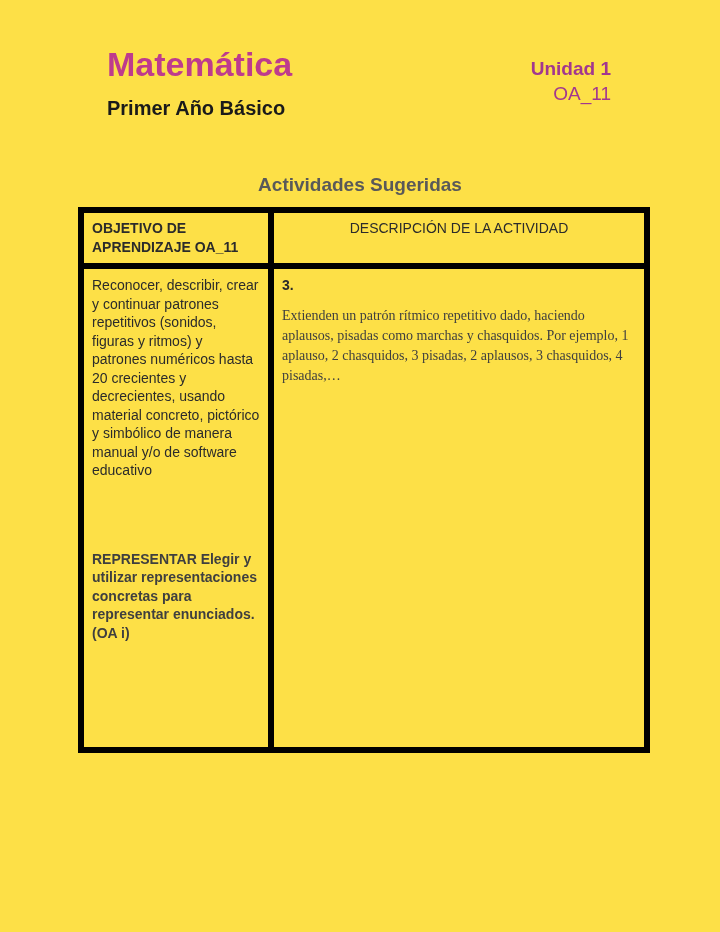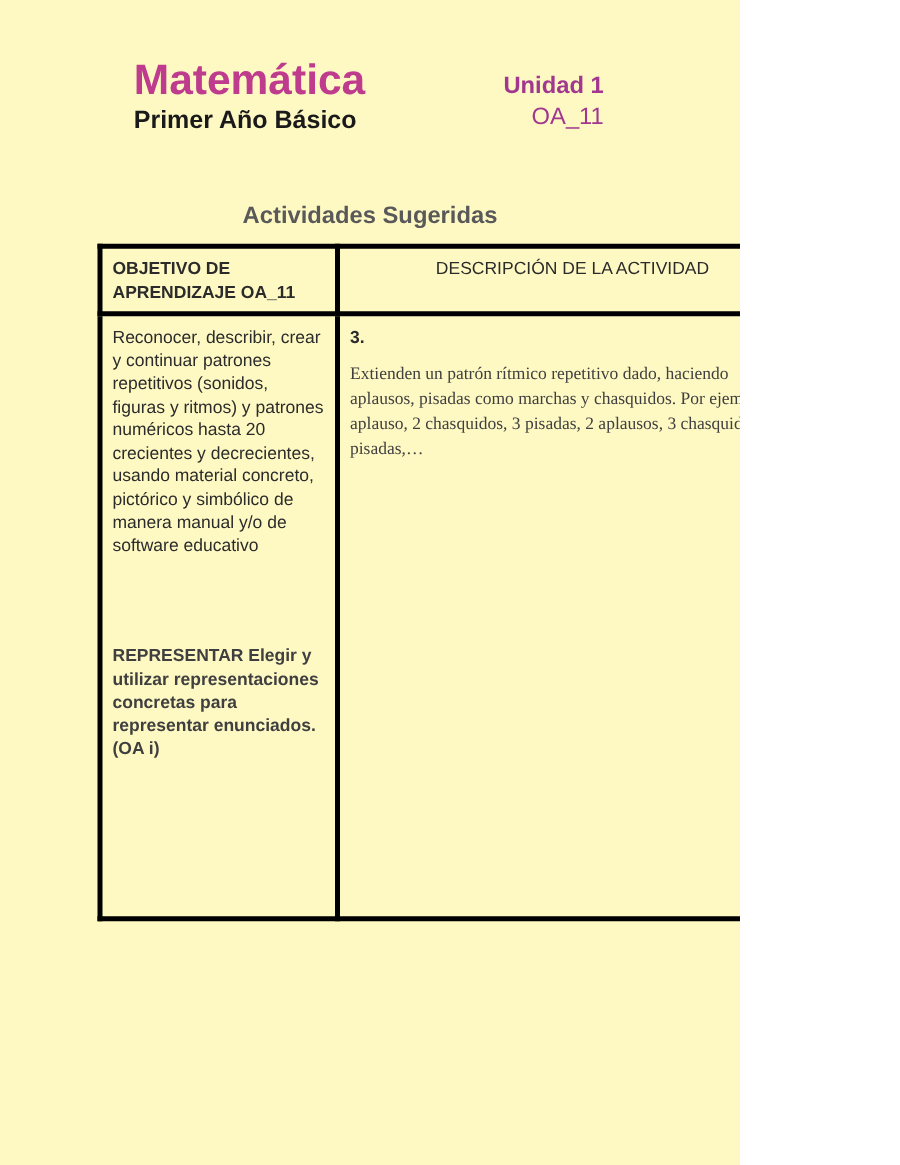--- a/index.html
+++ b/index.html
@@ -1,21 +1,21 @@
 <!DOCTYPE html>
 <html><head>
 <meta charset="utf-8">
 <style>
   * { margin: 0; padding: 0; box-sizing: border-box; }
   html, body { background: #ffffff; }
   .page {
     position: relative;
-    width: 592px;
+    width: 720px;
     height: 932px;
-    background: #fef9c3;
+    background: #fde047;
     font-family: "Liberation Sans", sans-serif;
     overflow: hidden;
   }
   
   .header {
     display: flex;
     justify-content: space-between;
     align-items: flex-start;
     margin: 46px 109px 0 107px;
   }
@@ -25,21 +25,21 @@
     font-weight: bold;
     color: #be3b8d;
     line-height: 36px;
     letter-spacing: 0px;
   }
   .grade-subtitle {
     font-size: 20px;
     font-weight: bold;
     color: #1a1a1a;
     line-height: 24px;
-    margin-top: 2px;
+    margin-top: 14px;
   }
   .header-right {
     text-align: right;
     padding-top: 10px;
   }
   .unit-label {
     font-size: 19px;
     font-weight: bold;
     color: #a2378f;
     line-height: 25px;
@@ -61,21 +61,21 @@
   }
   
   table.activities-table {
     border-collapse: collapse;
     table-layout: fixed;
     width: 566px;
     margin: 9px 0 0 78px;
   }
   table.activities-table th,
   table.activities-table td {
-    border: 4px solid #000000;
+    border: 6px solid #000000;
     vertical-align: top;
     font-size: 14px;
   }
   th.objective-header {
     width: 190px;
     height: 50px;
     text-align: left;
     font-weight: bold;
     color: #2b2b2b;
     padding: 6px 8px;

